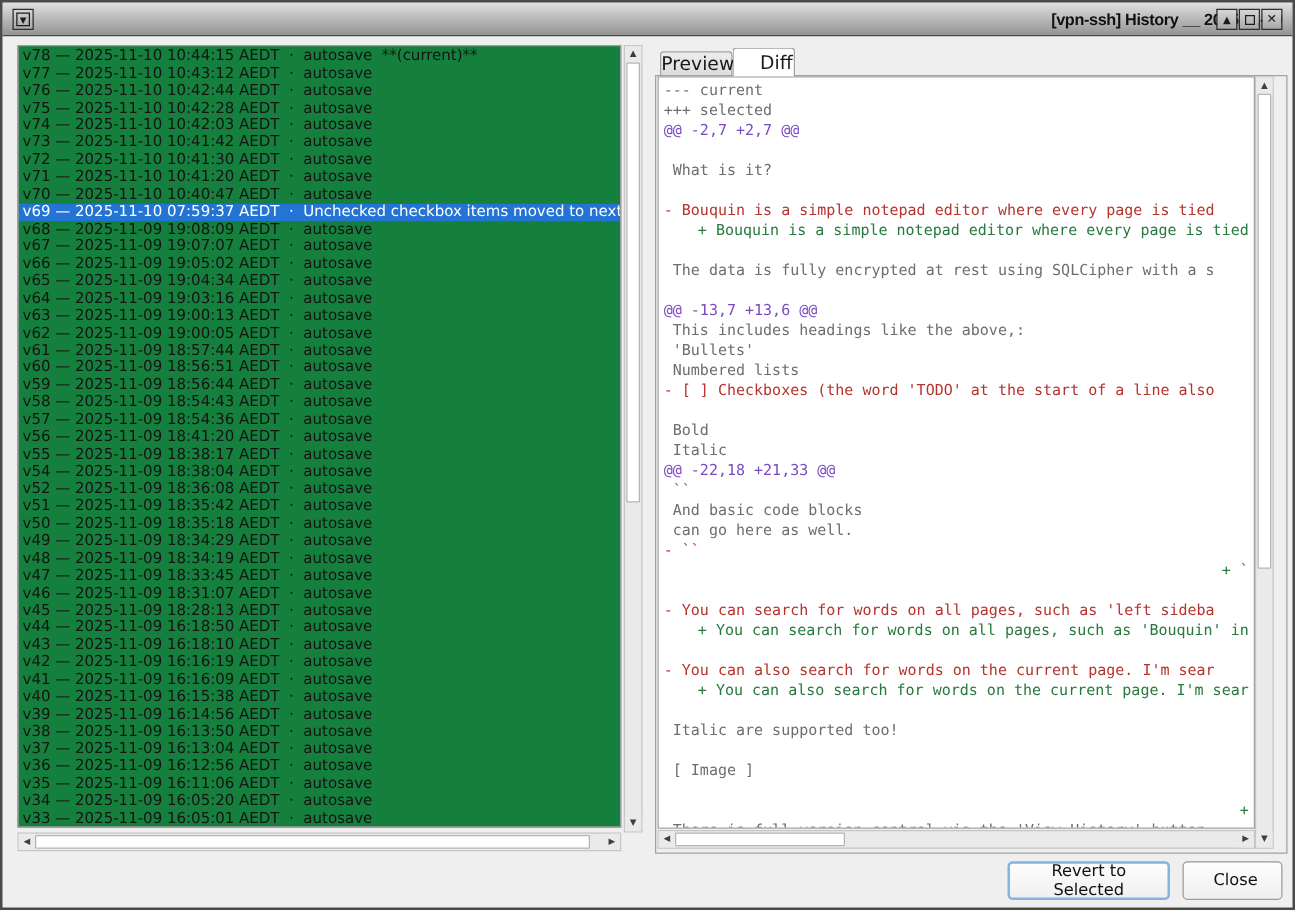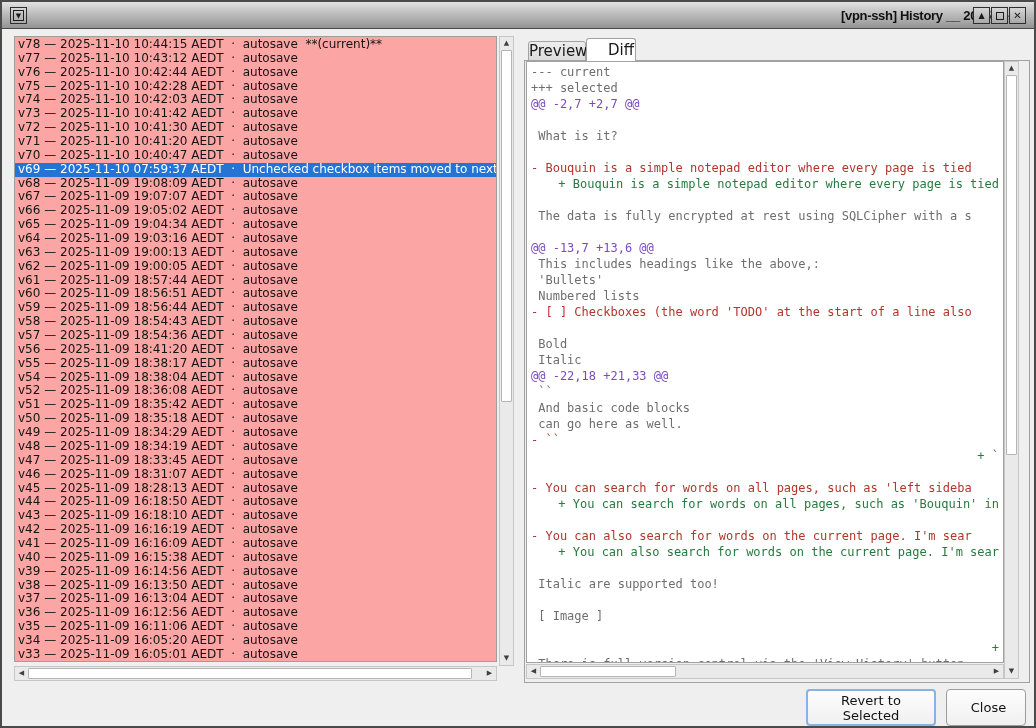--- a/index.html
+++ b/index.html
@@ -40,21 +40,21 @@
   .tb-btn.close{right:8px;}
   .tb-glyph{font-size:8px;line-height:8px;}
   .tb-glyph.x{font-size:10px;font-weight:bold;line-height:10px;}
   .tb-box{width:8px;height:8px;border:1.5px solid #1c1c1c;box-sizing:border-box;}
   .tb-menu-frame{width:11px;height:11px;border:1px solid #1c1c1c;display:flex;align-items:center;justify-content:center;box-sizing:border-box;}
   .tb-menu-frame .tb-glyph{font-size:7px;}
 
   
   .listbox{
     position:absolute;left:14px;top:36px;width:483px;height:626px;
-    background:#fca5a5;border:1px solid #9e9e9e;box-sizing:border-box;
+    background:#15803d;border:1px solid #9e9e9e;box-sizing:border-box;
     overflow:hidden;padding-top:1px;
   }
   .row{
     height:13.87px;line-height:13.87px;
     font-size:12px;color:#141414;
     white-space:pre;padding-left:3px;
   }
   .row.sel{background:var(--sel-bg,#2374d4);color:var(--sel-fg,#ffffff);}
 
   
@@ -108,21 +108,21 @@
   }
   .dl{height:16px;line-height:16px;white-space:pre;}
   .dl.meta{color:var(--diff-meta,#6e6e6e);}
   .dl.ctx{color:var(--diff-ctx,#6e6e6e);}
   .dl.hunk{color:var(--diff-hunk,#7a49c0);}
   .dl.del{color:var(--diff-del,#b5342d);}
   .dl.add{color:var(--diff-add,#28793e);text-align:right;}
 
   
   .btn{
-    position:absolute;top:689px;height:37px;box-sizing:border-box;
+    position:absolute;top:689px;height:31px;box-sizing:border-box;
     background:linear-gradient(180deg,#fdfdfd,#f0f0f0);
     border:1px solid #9c9c9c;border-radius:4px;
     font-size:13px;color:#111;
     display:flex;align-items:center;justify-content:center;
     font-family:"DejaVu Sans", sans-serif;
   }
   .btn.revert{left:806px;width:130px;border:2px solid #85b3e4;}
   .btn.close{left:946px;width:80px;padding-left:11px;}
 </style>
 </head>

